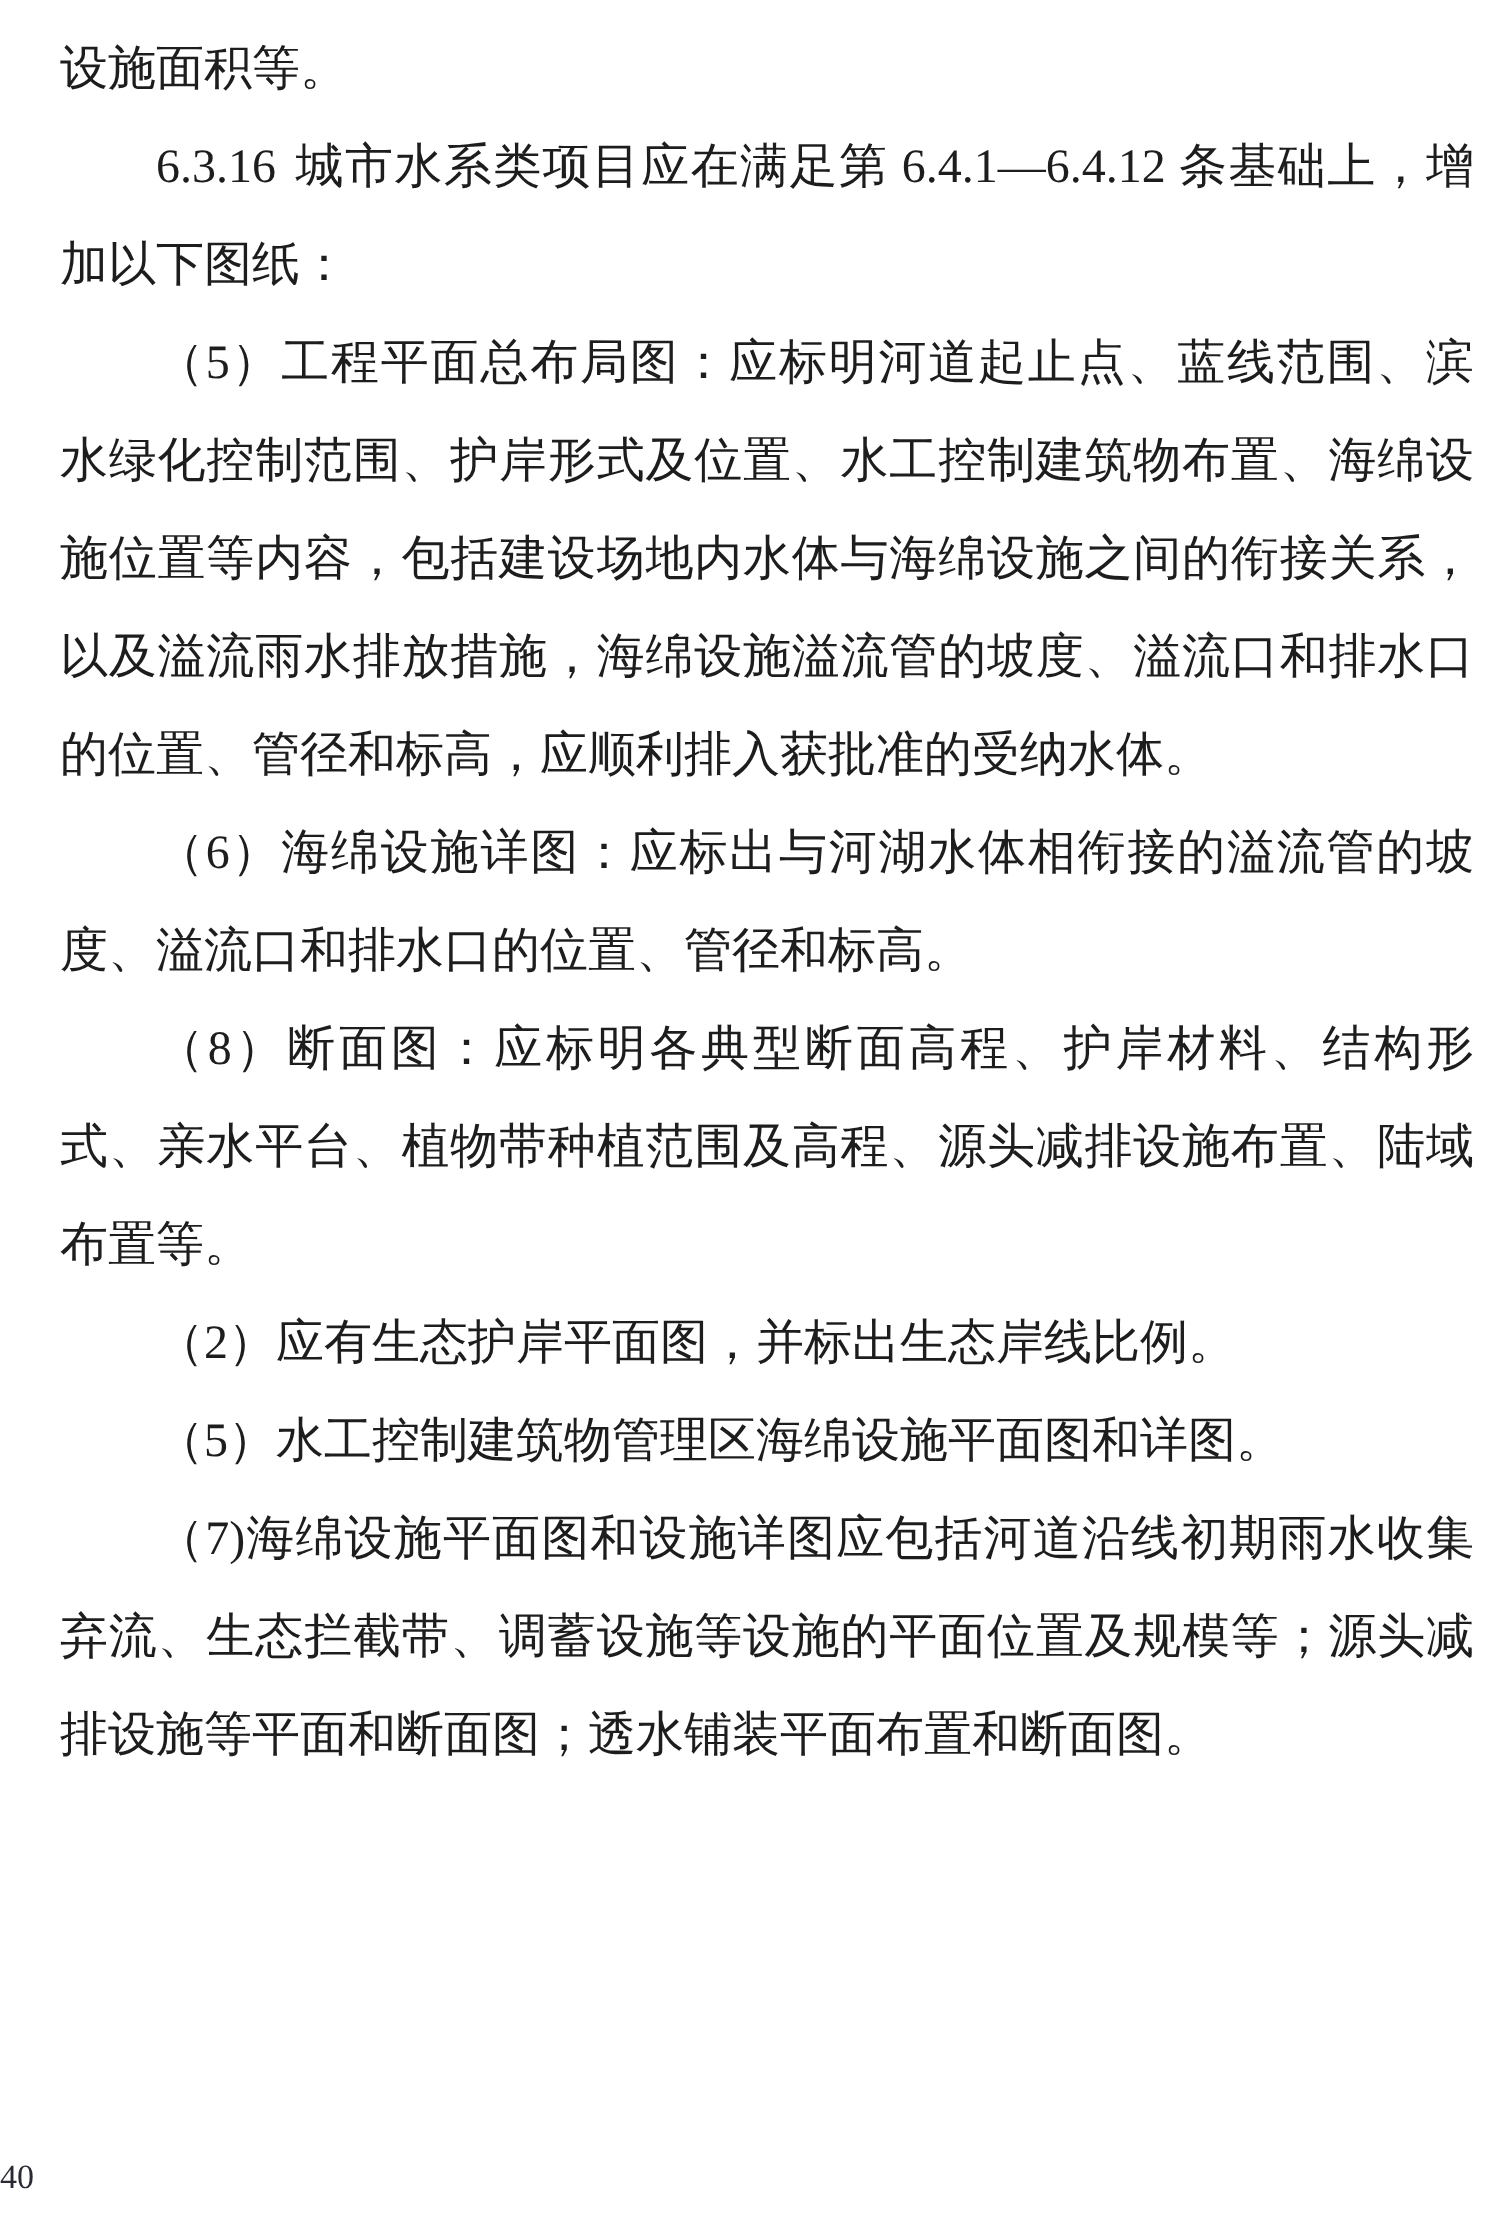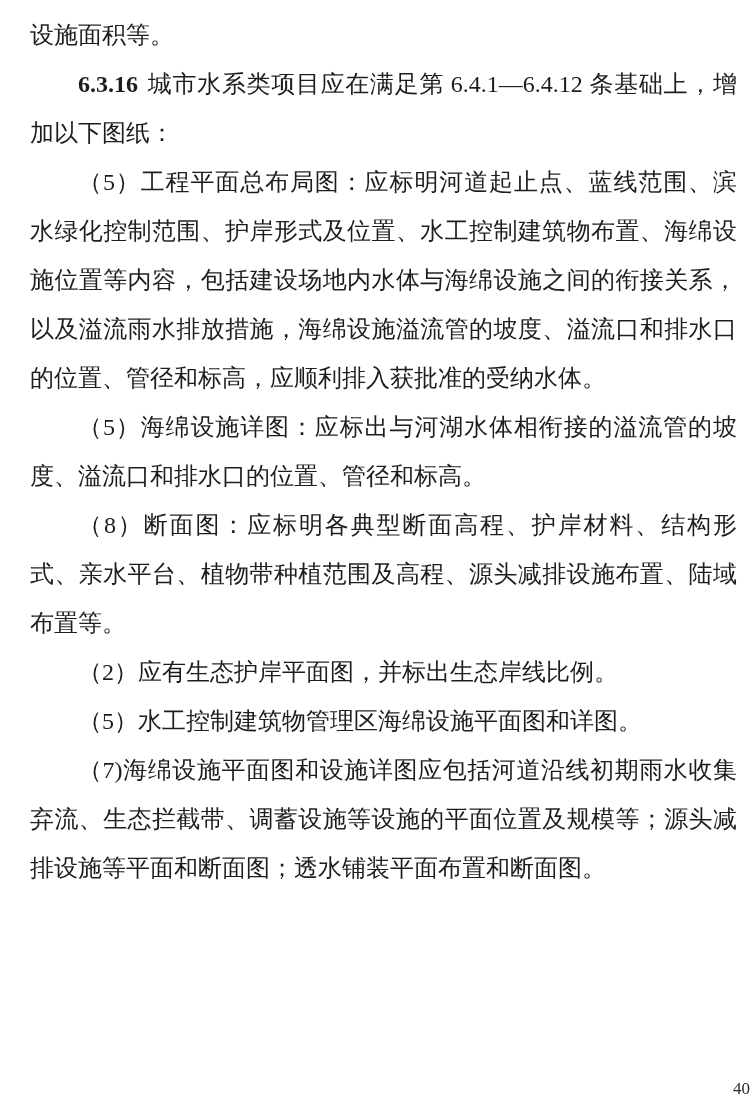--- a/index.html
+++ b/index.html
@@ -28,51 +28,51 @@
     line-height: 49px;
     text-align: justify;
     text-justify: inter-ideograph;
     text-indent: 2em;
     word-break: break-all;
   }
   .para.no-indent {
     text-indent: 0;
   }
   .clause-num {
-    font-weight: bold;
+    font-weight: normal;
     margin-right: 0.38em;
     font-family: "Liberation Serif", "DejaVu Serif", serif;
     margin-top: 44px;
   }
   .footer {
     position: absolute;
     left: 0;
     bottom: 8px;
     width: 750px;
-    text-align: right;
+    text-align: left;
     font-size: 17px;
     line-height: 20px;
     color: #2a2a33;
   }
 </style>
 </head>
 <body>
 
 <div class="page">
 
   <p class="para no-indent">设施面积等。</p>
 
   <p class="para">
     <span class="clause-num">6.3.16</span><span>城市水系类项目应在满足第 6.4.1—6.4.12 条基础上，增加以下图纸：</span>
   </p>
 
 
   <p class="para">（5）工程平面总布局图：应标明河道起止点、蓝线范围、滨水绿化控制范围、护岸形式及位置、水工控制建筑物布置、海绵设施位置等内容，包括建设场地内水体与海绵设施之间的衔接关系，以及溢流雨水排放措施，海绵设施溢流管的坡度、溢流口和排水口的位置、管径和标高，应顺利排入获批准的受纳水体。</p>
 
-  <p class="para">（5）海绵设施详图：应标出与河湖水体相衔接的溢流管的坡度、溢流口和排水口的位置、管径和标高。</p>
+  <p class="para">（6）海绵设施详图：应标出与河湖水体相衔接的溢流管的坡度、溢流口和排水口的位置、管径和标高。</p>
 
   <p class="para">（8）断面图：应标明各典型断面高程、护岸材料、结构形式、亲水平台、植物带种植范围及高程、源头减排设施布置、陆域布置等。</p>
 
   <p class="para">（2）应有生态护岸平面图，并标出生态岸线比例。</p>
 
   <p class="para">（5）水工控制建筑物管理区海绵设施平面图和详图。</p>
 
   <p class="para">（7)海绵设施平面图和设施详图应包括河道沿线初期雨水收集弃流、生态拦截带、调蓄设施等设施的平面位置及规模等；源头减排设施等平面和断面图；透水铺装平面布置和断面图。</p>
 
   <div class="footer">40</div>

